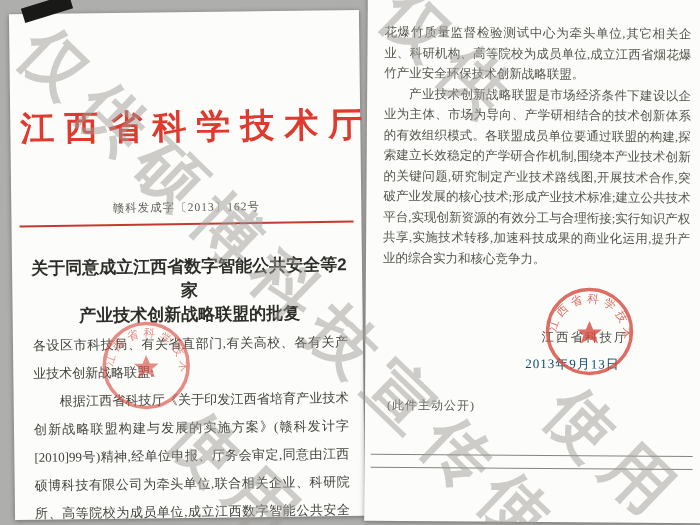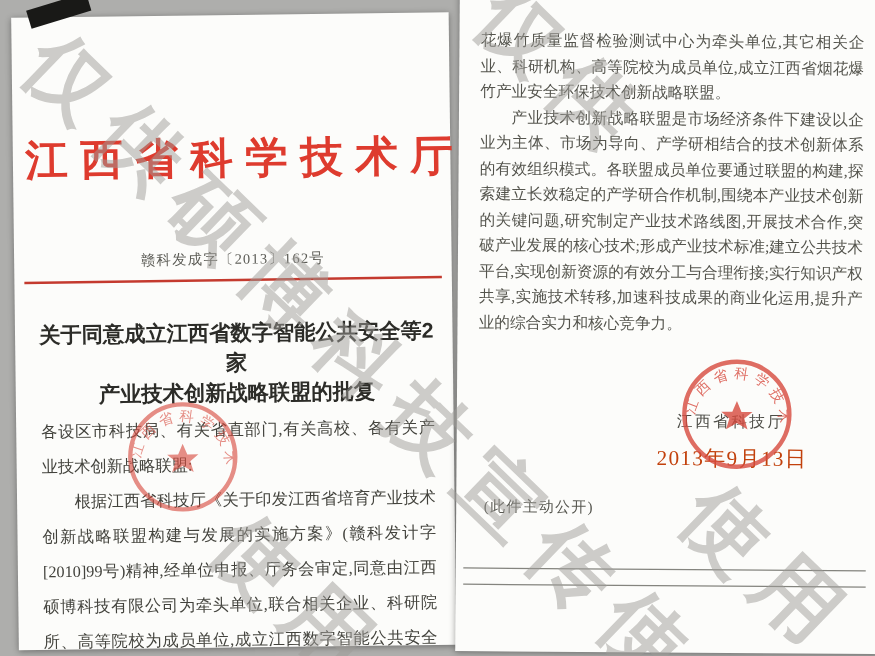--- a/index.html
+++ b/index.html
@@ -45,21 +45,21 @@
     position:absolute;left:17px;right:14px;top:28px;
     font-size:12.5px;color:#54544d;line-height:20.5px;text-align:justify;
   }
   .right-body p{margin:0;}
   .right-body p.indent{text-indent:2em;}
   .sign-org{
     position:absolute;left:156px;top:334px;font-size:12.5px;color:#4c4c46;
     letter-spacing:2px;white-space:nowrap;margin-left:20px;
   }
   .sign-date{
-    position:absolute;left:160px;top:360px;font-size:17px;color:#c2410c;
+    position:absolute;left:160px;top:360px;font-size:13px;color:#0c4a6e;
     letter-spacing:1px;white-space:nowrap;text-align:right;
   }
   .disclosure-note{
     position:absolute;left:22px;top:403px;font-size:12px;color:#575750;
     letter-spacing:1px;
   }
   .doc-footer{
     position:absolute;left:6px;right:10px;top:460px;
     border-top:1.5px solid #84847e;border-bottom:1.5px solid #84847e;
     display:flex;justify-content:space-between;align-items:center;

